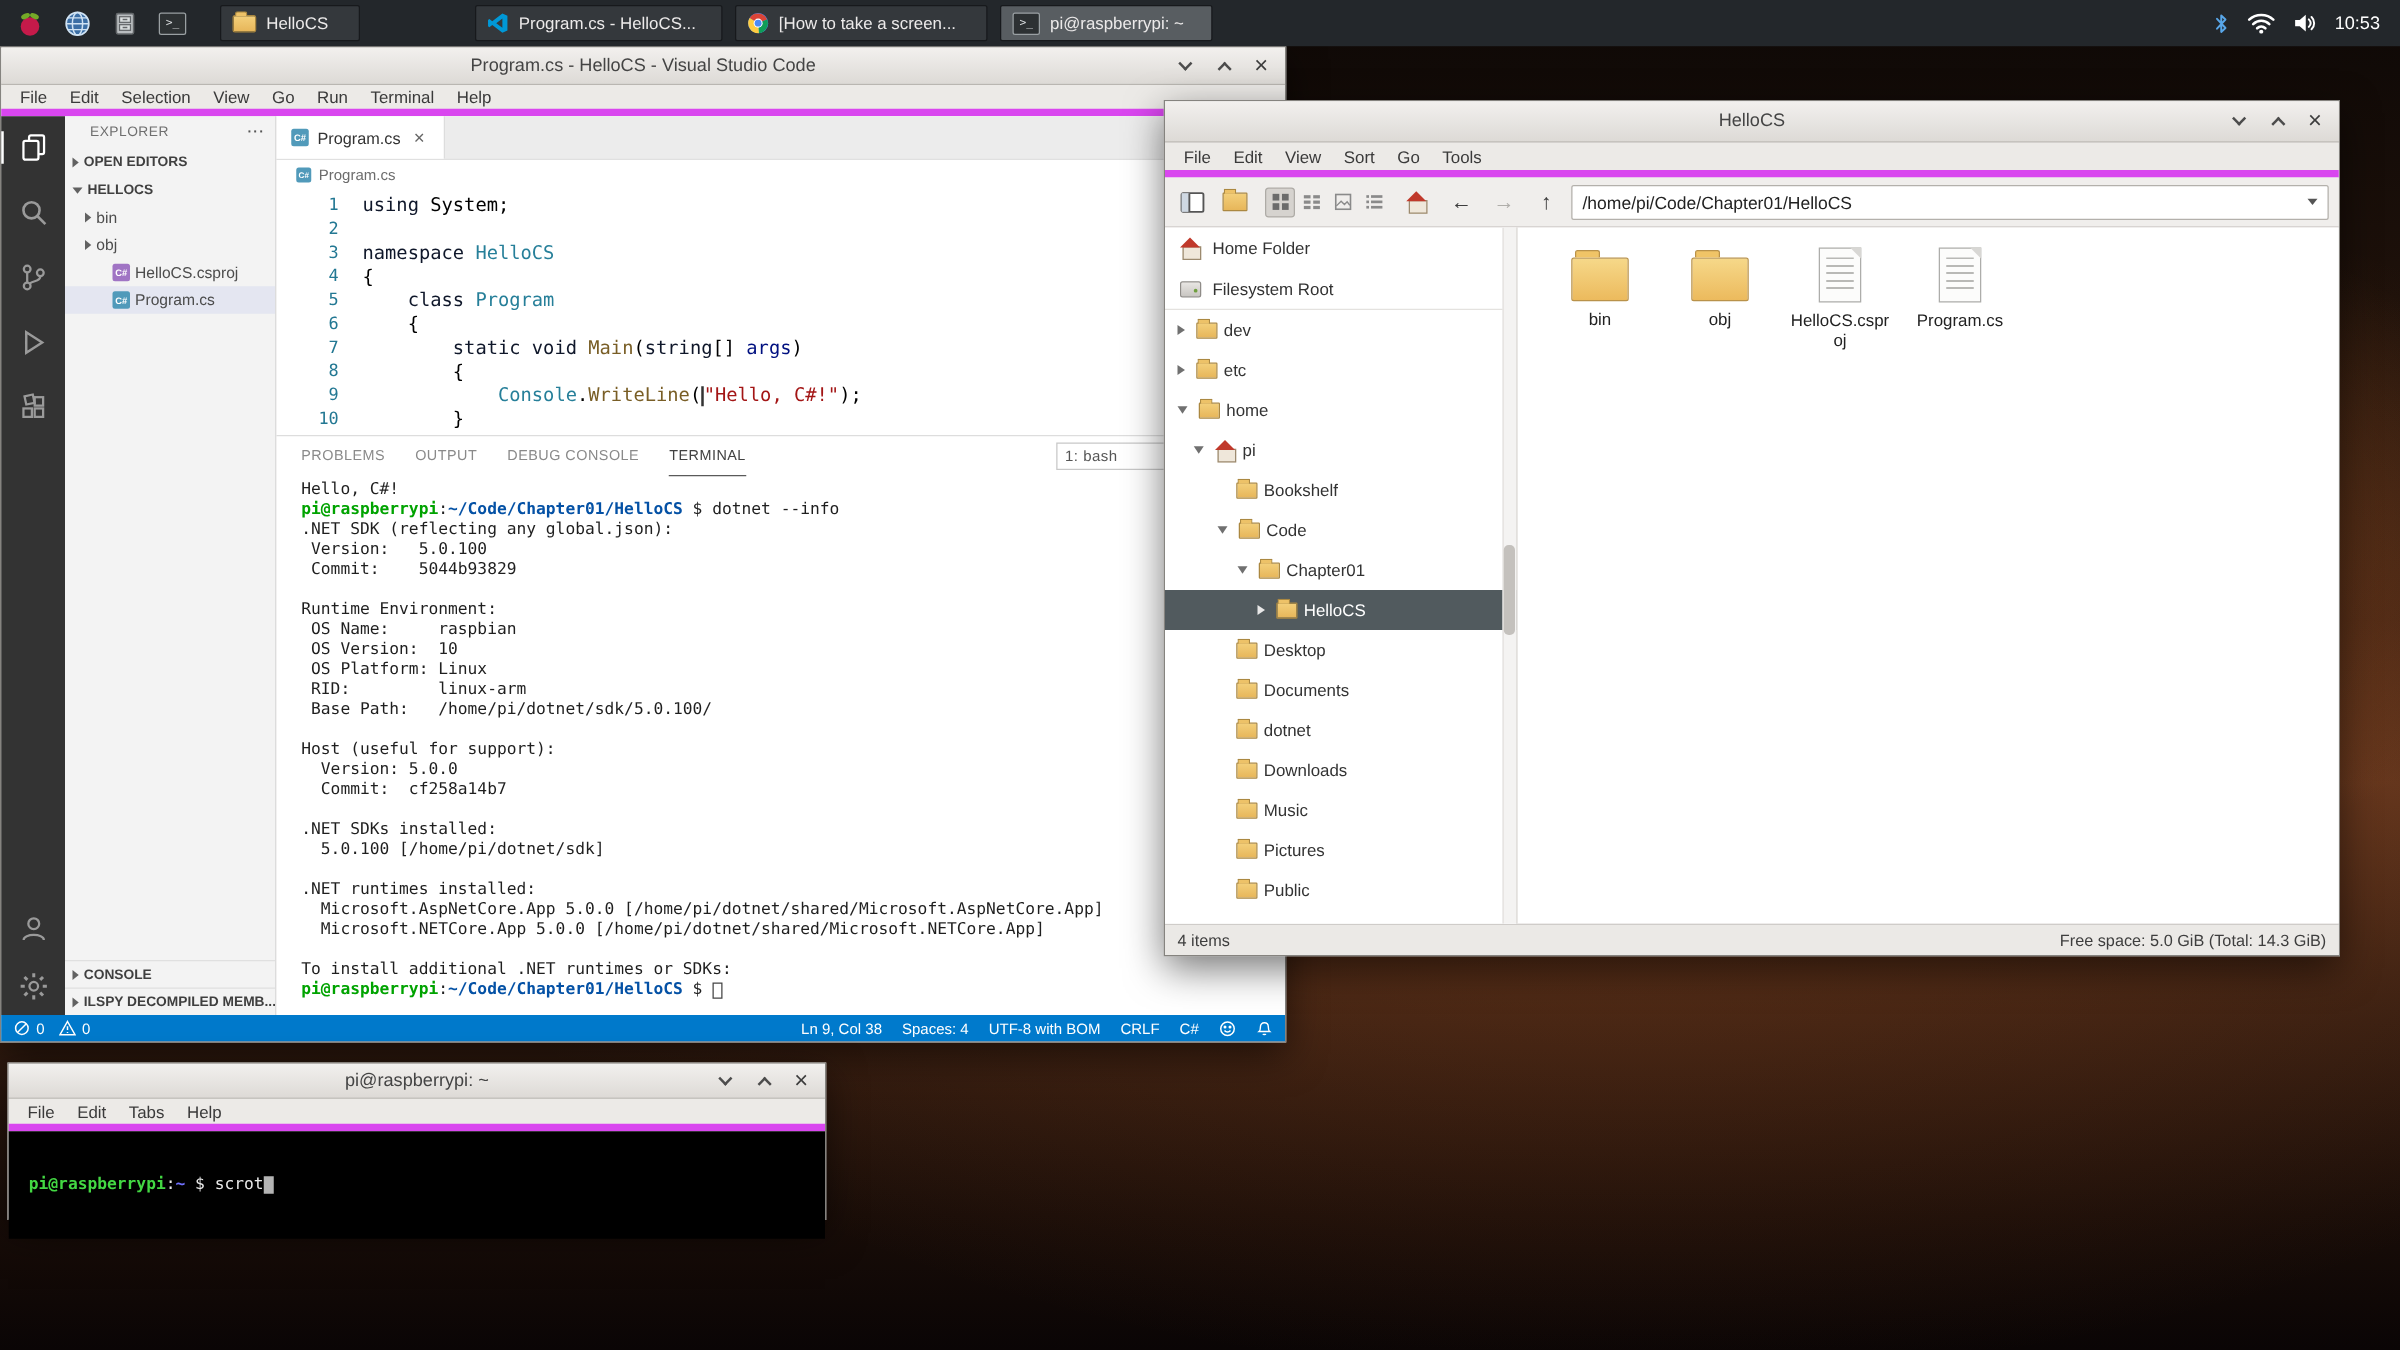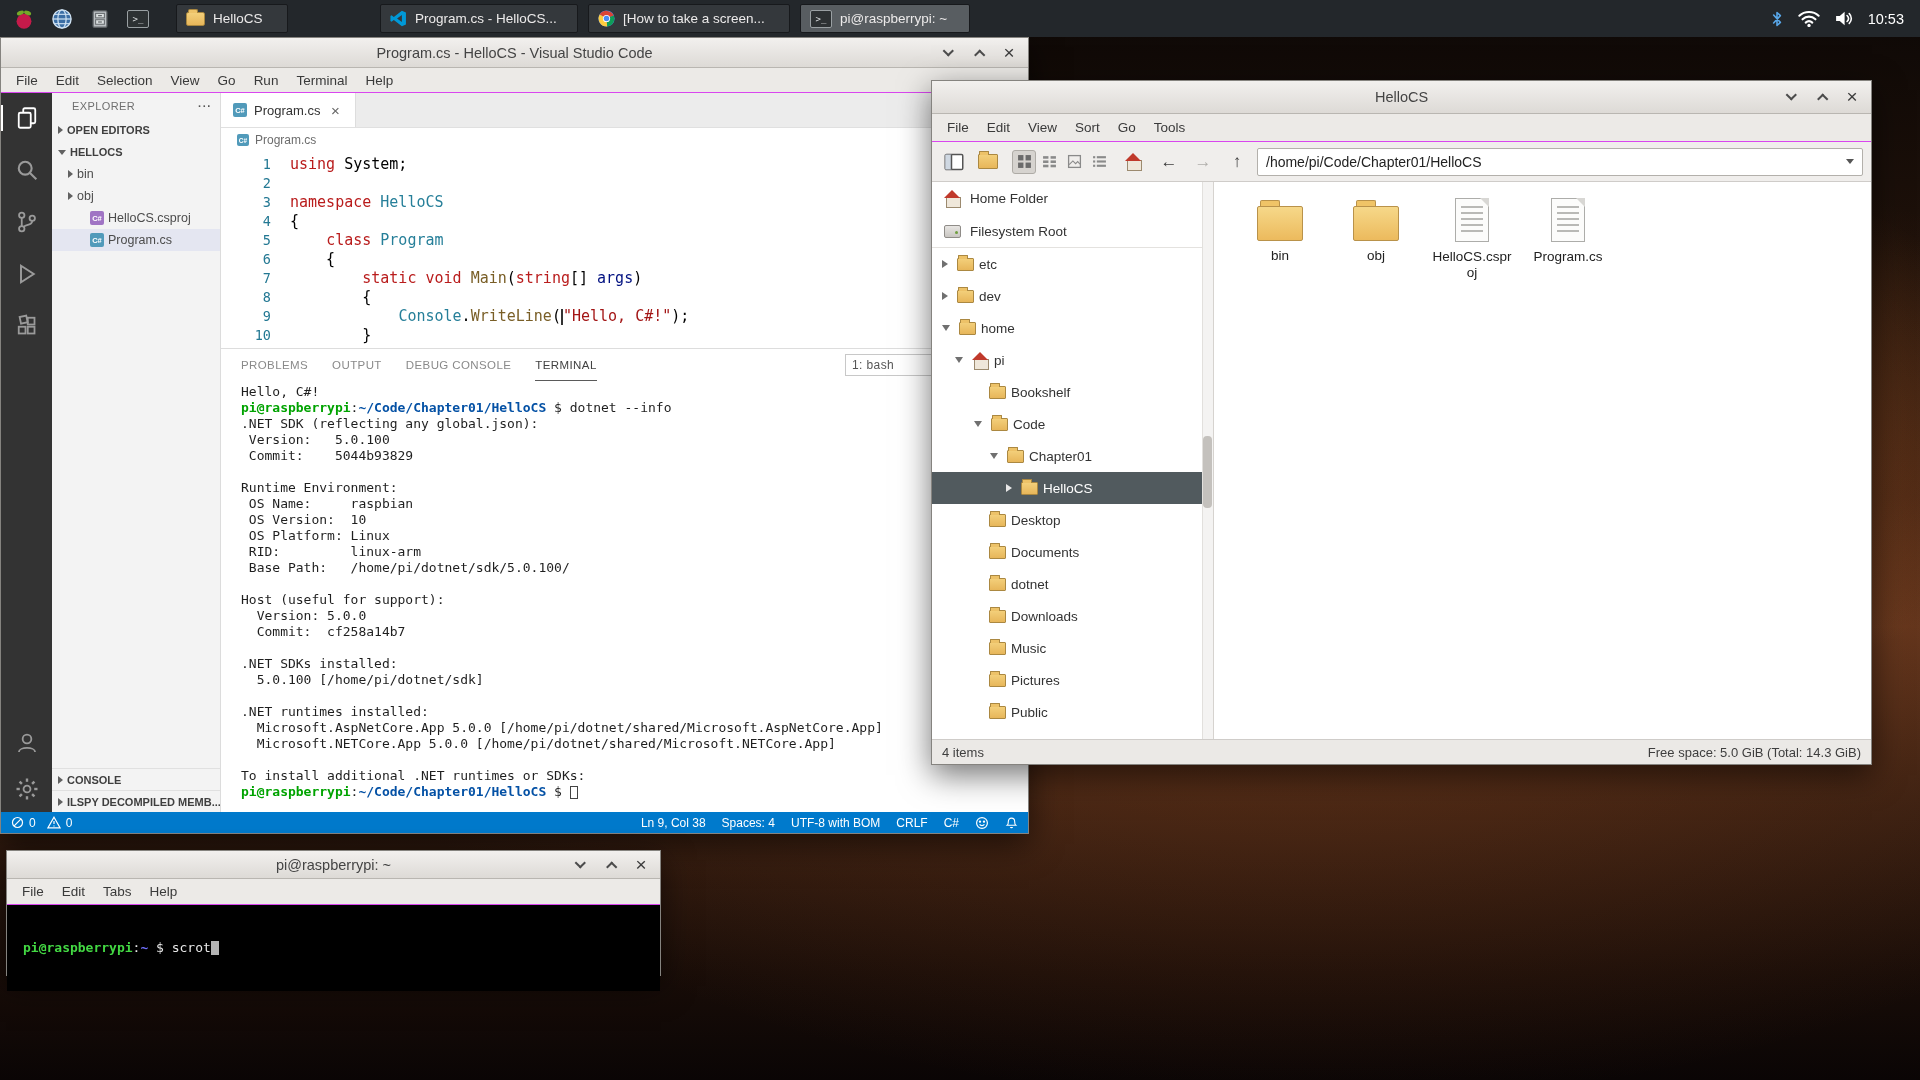--- a/index.html
+++ b/index.html
@@ -34,21 +34,21 @@
   .win { position:absolute; background:#f1efed; border:1px solid #85837f; box-shadow:0 10px 30px rgba(0,0,0,.55); }
   .titlebar { position:relative; background:linear-gradient(#f2f0ee,#dddad6); border-bottom:1px solid #b9b6b1;
     display:flex; align-items:center; }
   .title { position:absolute; left:0; right:0; text-align:center; font-size:14.5px; color:#444; }
   .winbtns { margin-left:auto; display:flex; align-items:center; gap:16px; padding-right:12px; z-index:2; }
   .wbtn { width:14px; height:14px; display:flex; align-items:center; justify-content:center; }
   .chev { display:inline-block; width:8px; height:8px; border-left:2px solid #4c4c4c; border-bottom:2px solid #4c4c4c; }
   .chev-d { transform:rotate(-45deg) translate(1px,-2px); }
   .chev-u { transform:rotate(135deg) translate(1px,-2px); }
   .wclose::before { content:"×"; font-size:19px; color:#3c3c3c; line-height:12px; }
-  .menubar { display:flex; align-items:center; background:#eceae7; border-bottom:1px solid #d946ef;
+  .menubar { display:flex; align-items:center; background:#eceae7; border-bottom:6px solid #d946ef;
     font-size:13.5px; color:#3a3a3a; padding-left:6px; }
   .menubar .mi { padding:0 9px; }
 
   
   .vscode { left:0; top:37px; width:1029px; height:797px; }
   .vscode .titlebar { height:30px; }
   .vscode .menubar { height:25px; }
   .vs-body { position:absolute; top:55px; left:0; right:0; bottom:21px; display:flex; }
   .activitybar { width:51px; background:#333333; display:flex; flex-direction:column; align-items:center;
     padding-top:12px; gap:26px; position:relative; }
@@ -84,21 +84,21 @@
   .tab { background:#fff; display:flex; align-items:center; gap:7px; padding:0 12px; font-size:13px; color:#333;
     border-right:1px solid #ddd; }
   .tab-close { width:16px; height:16px; display:flex; align-items:center; justify-content:center; color:#666; }
   .tab-close::before { content:"×"; font-size:15px; }
   .breadcrumb { height:24px; display:flex; align-items:center; gap:6px; padding-left:16px; font-size:12px; color:#6c6c6c; }
   .codearea { height:196px; padding-top:3px; font-family:"DejaVu Sans Mono",monospace; font-size:15px; line-height:19px; }
   .cl { display:flex; height:19px; }
   .ln { width:50px; text-align:right; color:#237893; flex:none; font-size:13.5px; }
   .ct { padding-left:19px; white-space:pre; color:#000; }
   .ct span { white-space:pre; }
-  .tk-kw { color:#b91c1c; }
+  .tk-kw { color:#0f172a; }
   .tk-ty { color:#267f99; }
   .tk-fn { color:#795E26; }
   .tk-vr { color:#001080; }
   .tk-st { color:#a31515; }
   .tk-pl { color:#000000; }
   .caret { display:inline-block; width:2px; height:16px; background:#333; vertical-align:text-bottom; }
 
   .panel { flex:1; border-top:1px solid #ddd; display:flex; flex-direction:column; min-height:0; }
   .panel-tabs { height:32px; display:flex; align-items:center; gap:24px; padding:0 14px 0 20px;
     font-size:11.5px; color:#8a8a8a; letter-spacing:.4px; }
@@ -650,26 +650,26 @@
           <span>Home Folder</span>
         </div>
         <div class="place side-sep">
           <span class="dico"></span>
           <span>Filesystem Root</span>
         </div>
 
         <div class="trow d1">
             <span class="exp exp-r"></span>
             <span class="fico"></span>
-            <span class="tlabel">etc</span>
+            <span class="tlabel">dev</span>
           </div>
         <div class="trow d1">
             <span class="exp exp-r"></span>
             <span class="fico"></span>
-            <span class="tlabel">dev</span>
+            <span class="tlabel">etc</span>
           </div>
         <div class="trow d1">
             <span class="exp exp-d"></span>
             <span class="fico"></span>
             <span class="tlabel">home</span>
           </div>
         <div class="trow d2">
             <span class="exp exp-d"></span>
             <span class="hico"></span>
             <span class="tlabel">pi</span>

